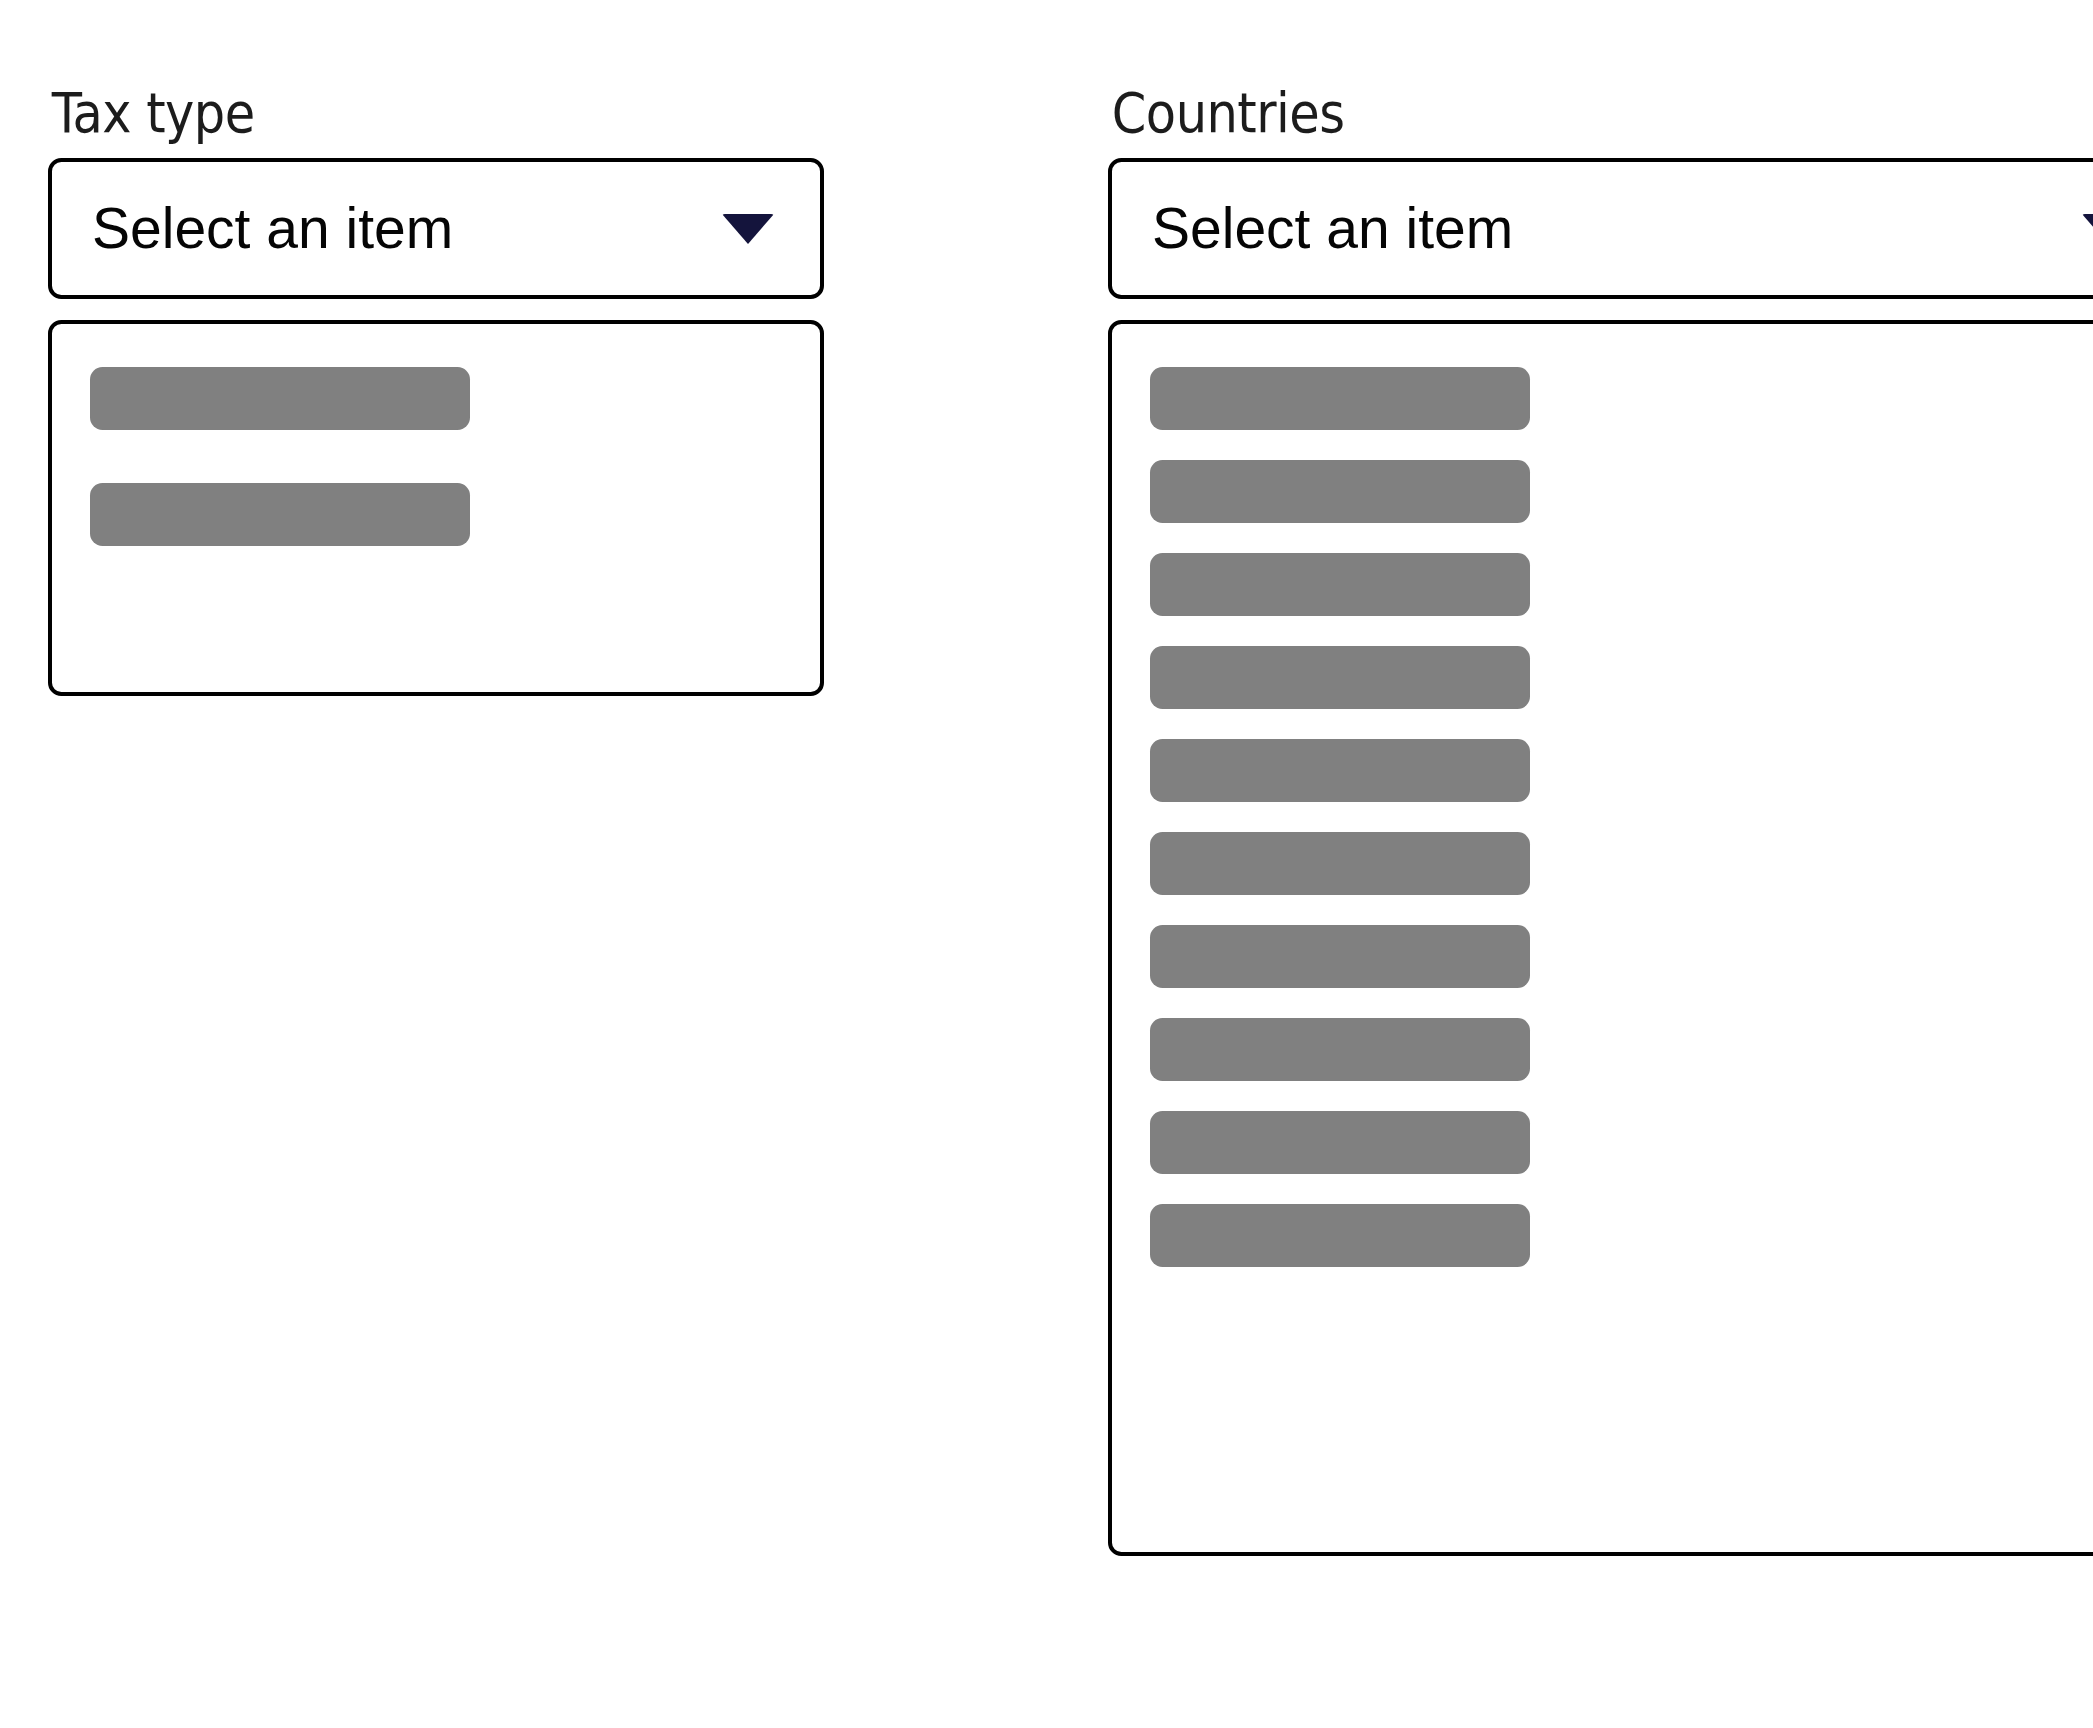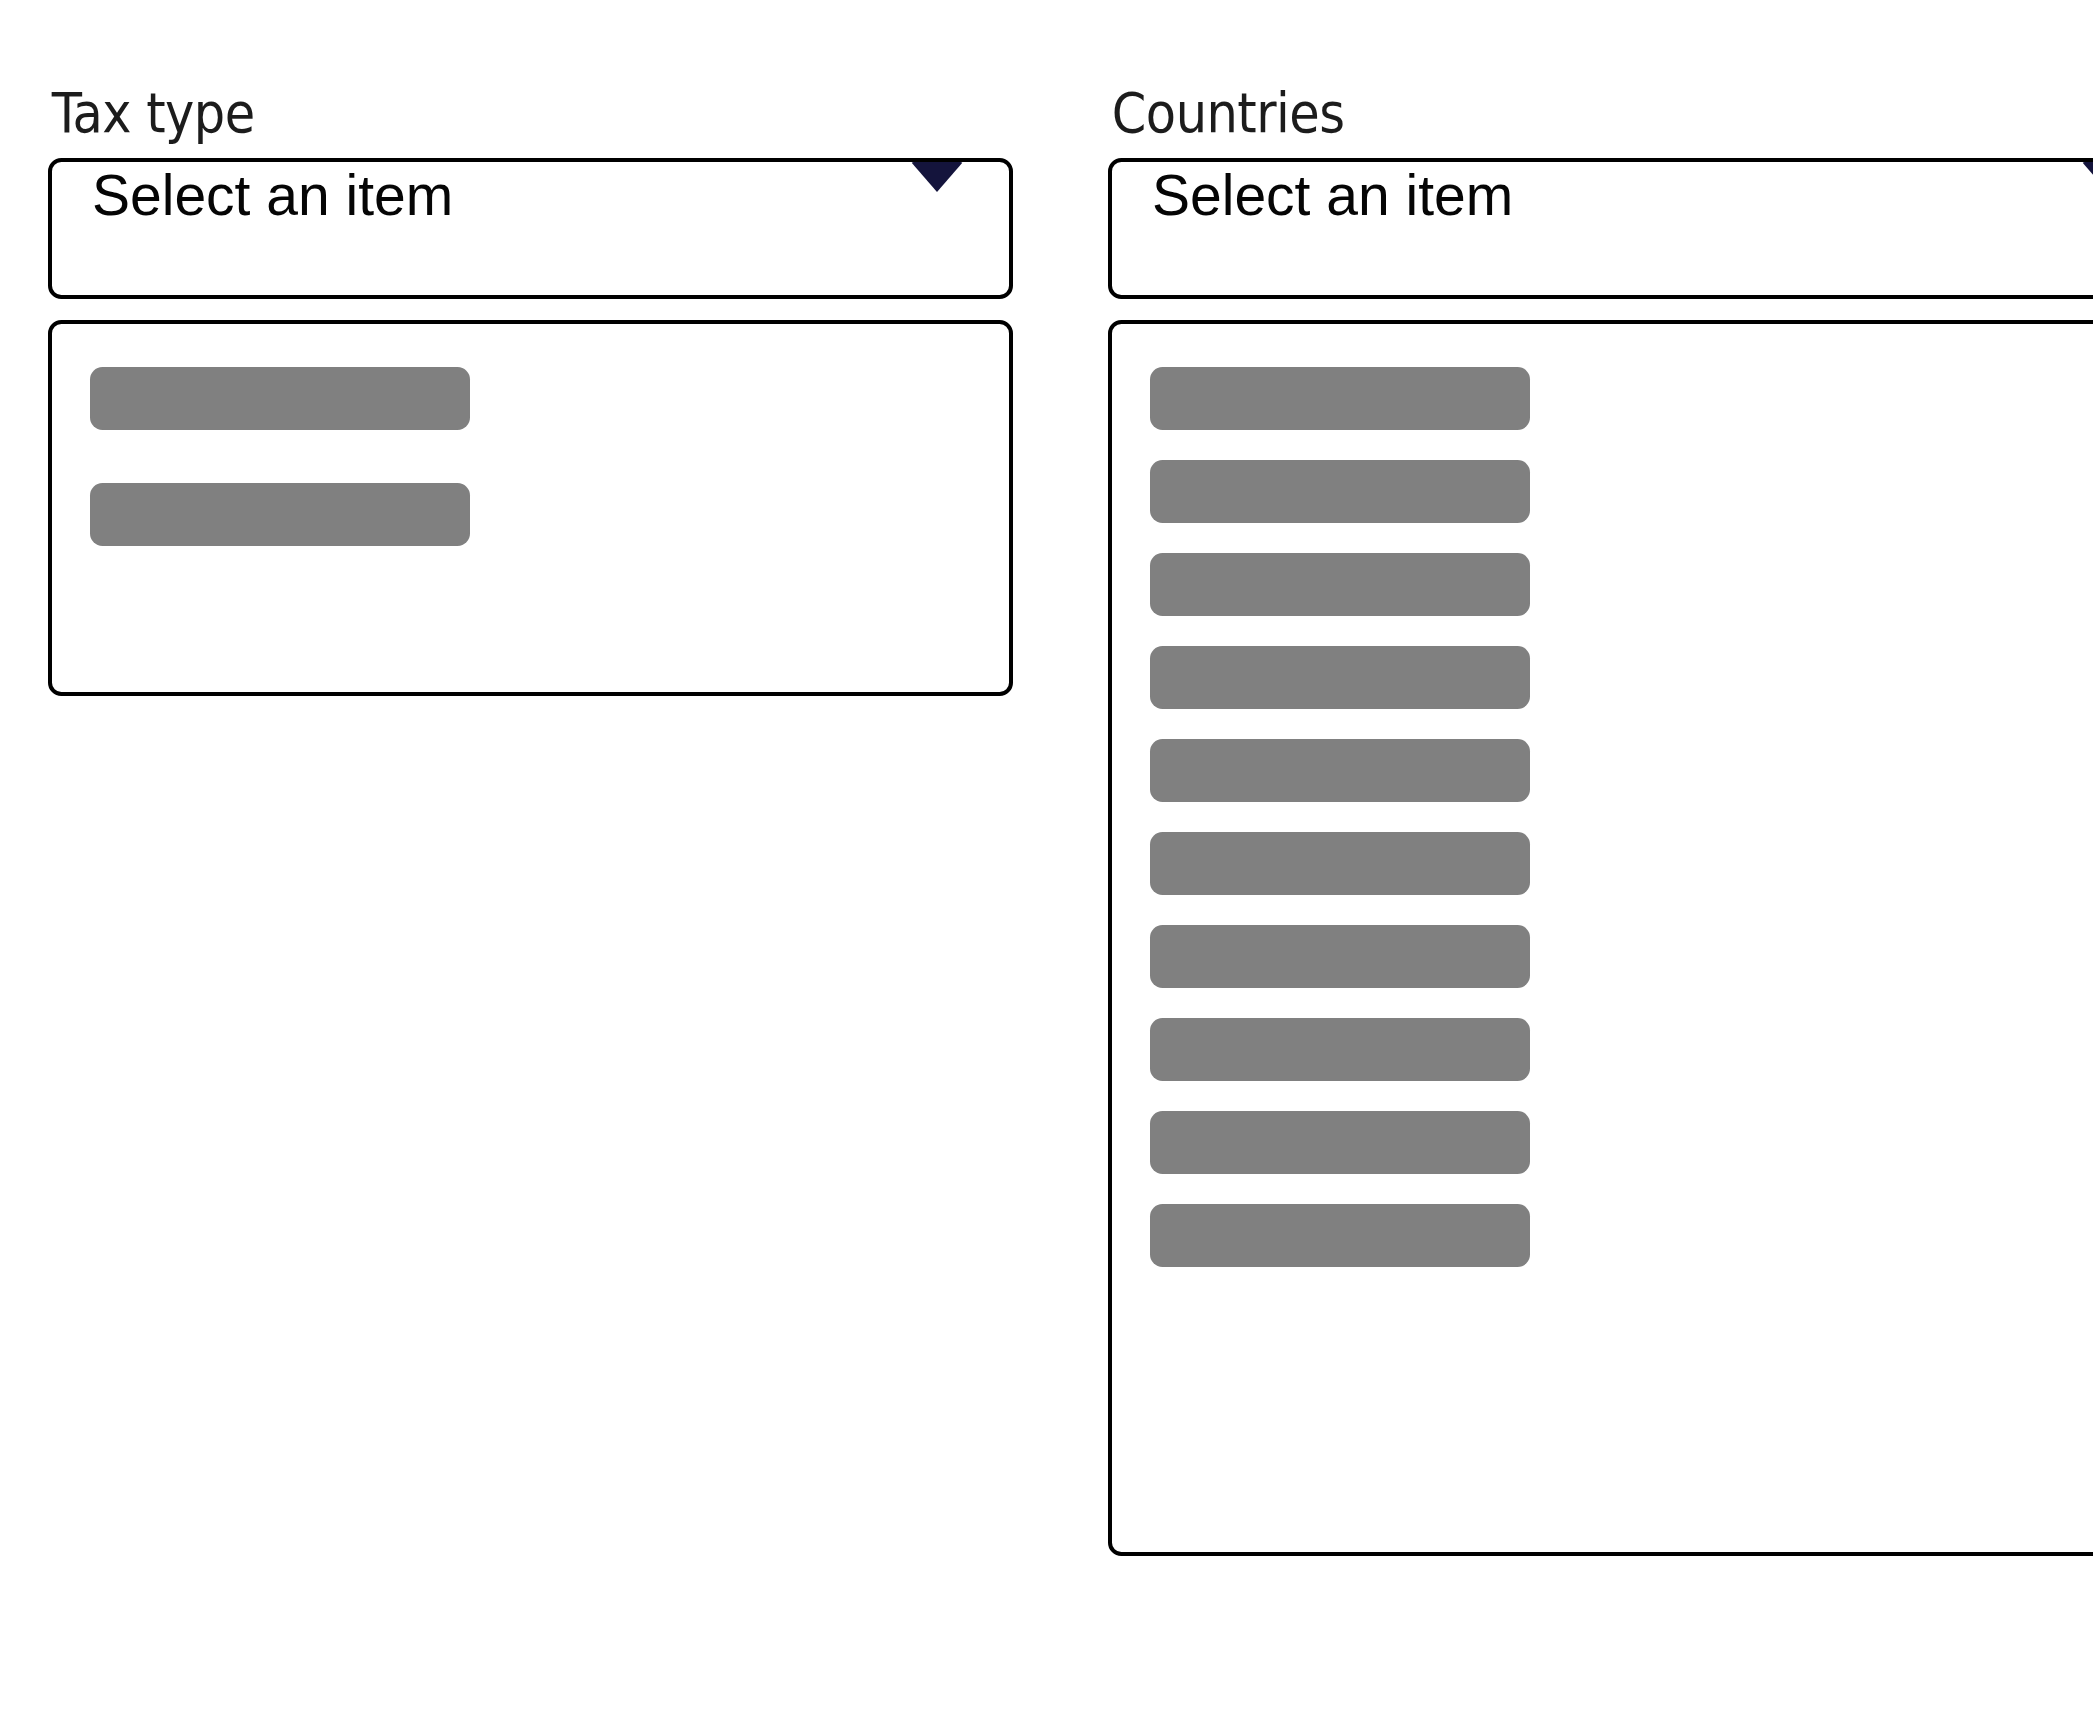--- a/index.html
+++ b/index.html
@@ -13,21 +13,21 @@
     position: relative;
     font-family: "Liberation Sans", sans-serif;
     -webkit-font-smoothing: antialiased;
   }
 
   .field {
     position: absolute;
   }
 
   
-  #tax-type-field   { left: 48px;   top: 82px;  width: 965px; }
+  #tax-type-field   { left: 48px;   top: 82px;  width: 776px; }
   #countries-field  { left: 1108px; top: 82px;  width: 1076px; }
 
   
   .field-label {
     font-family: "DejaVu Sans Condensed", "Liberation Sans Narrow", "Liberation Sans", sans-serif;
     font-stretch: condensed;
     font-size: 55px;
     line-height: 63px;
     color: #1c1c1c;
     letter-spacing: -0.5px;
@@ -37,21 +37,21 @@
 
   
   .select-control {
     box-sizing: border-box;
     width: 100%;
     height: 141px;
     border: 4.8px solid #000000;
     border-radius: 13.3px;
     background: #ffffff;
     display: flex;
-    align-items: flex-start;
+    align-items: center;
     justify-content: space-between;
     padding: 0 42px 0 40px;
   }
   .select-value {
     font-family: "Liberation Sans", sans-serif;
     font-size: 57px;
     line-height: 67px;
     color: #050505;
     white-space: nowrap;
   }

